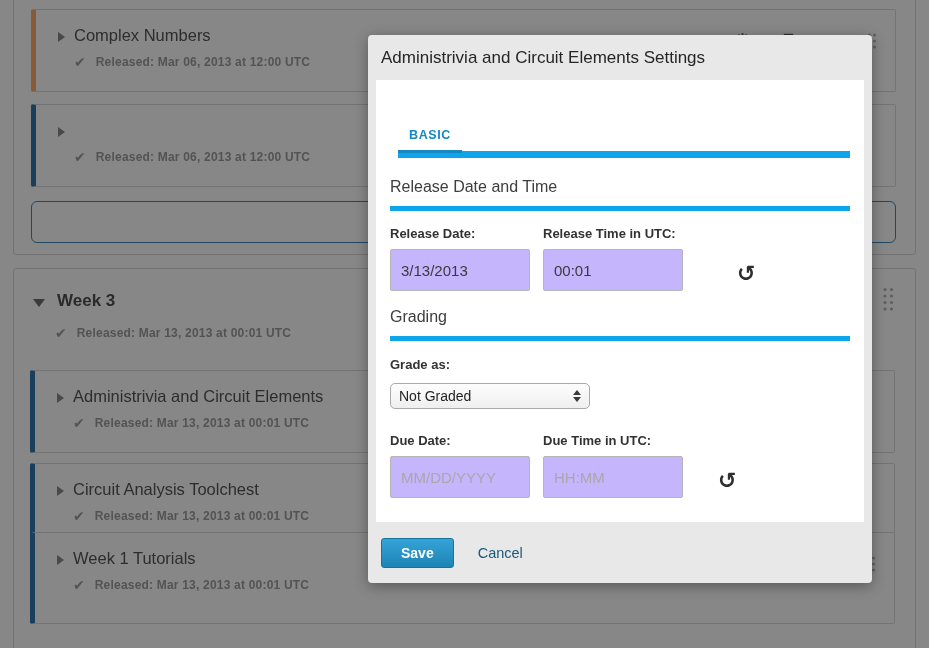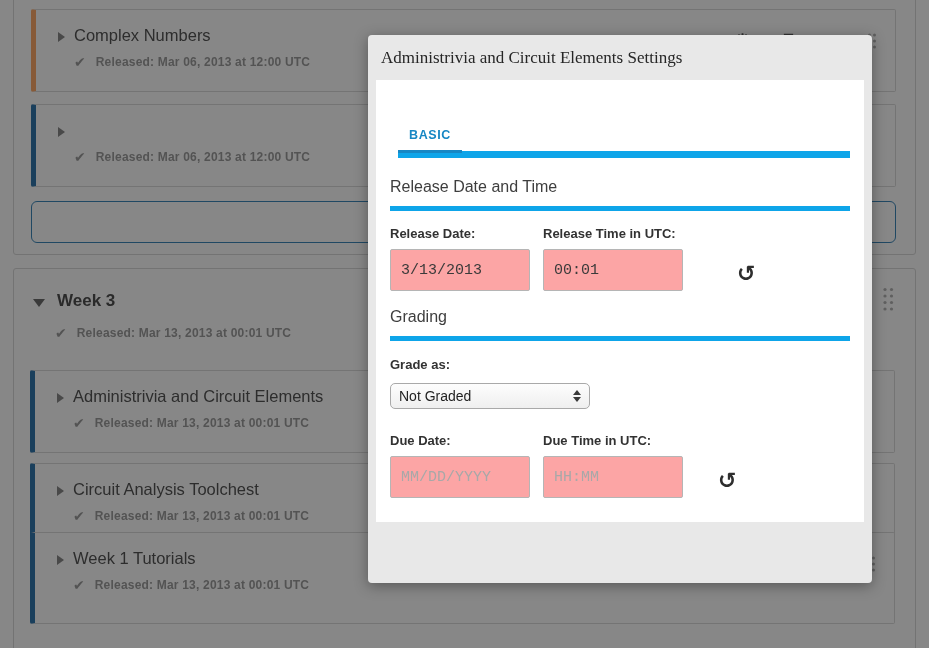--- a/index.html
+++ b/index.html
@@ -56,21 +56,21 @@
   .sec-status { position: absolute; left: 55px; top: 325px; display: flex; align-items: center; }
   .sec-drag { position: absolute; left: 882px; top: 286px; }
   
   .overlay { position: absolute; inset: 0; background: rgba(0,0,0,0.47); z-index: 10; }
   
   .modal {
     position: absolute; left: 368px; top: 35px; width: 504px; height: 548px;
     background: #e8e8e8; border-radius: 4px; z-index: 20;
     box-shadow: 0 3px 14px rgba(0,0,0,0.35);
   }
-  .modal-header { height: 45px; display: flex; align-items: center; padding-left: 13px; font-family: Liberation Serif, serif; }
+  .modal-header { height: 45px; display: flex; align-items: center; padding-left: 13px; }
   .modal-title { font-size: 17px; color: #262626; }
   .modal-body {
     position: absolute; top: 45px; left: 8px; right: 8px; bottom: 61px;
     background: #fff; padding: 0 14px; overflow: hidden;
   }
   .tabs-row {
     margin: 44px 0 0 8px; display: flex;
     border-bottom: 7px solid #0ea5e9;
   }
   .tab {
@@ -80,22 +80,22 @@
   .tab.active { color: #1787c4; border-bottom: 3px solid #1787c4; margin-bottom: -2px; }
   .section-heading {
     margin: 20px 0 0 0; font-size: 16px; font-weight: normal; color: #3e3e3e;
     padding-bottom: 10px; border-bottom: 5px solid #0ea5e9;
   }
   .field-row { display: flex; margin-top: 15px; position: relative; }
   .field { width: 140px; margin-right: 13px; }
   .field label { display: block; font-size: 13px; font-weight: bold; color: #323232; margin-bottom: 8px; }
   .field input {
     width: 140px; height: 42px; border: 1px solid #b5b5b5; border-radius: 2px;
-    background: #fca5a5; font-size: 15px; color: #3a3a3a; padding: 0 10px;
-    font-family: Liberation Mono, monospace;
+    background: #c4b5fd; font-size: 15px; color: #3a3a3a; padding: 0 10px;
+    font-family: Liberation Sans, sans-serif;
   }
   .field input::placeholder { color: #a8a8a8; opacity: 1; }
   .reset-btn {
     position: absolute; bottom: 6px; background: none; border: none; cursor: pointer;
     font-size: 22px; font-weight: bold; color: #2e2e2e; line-height: 1;
     font-family: "DejaVu Sans", sans-serif;
   }
   .reset-release { left: 347px; }
   .reset-due { left: 328px; }
   .grade-label { display: block; font-size: 13px; font-weight: bold; color: #323232; margin-top: 16px; }
@@ -284,13 +284,17 @@
         <input type="text" placeholder="MM/DD/YYYY" style="">
       </div>
       <div class="field">
         <label>Due Time in UTC:</label>
         <input type="text" placeholder="HH:MM" style="">
       </div>
       <button class="reset-btn reset-due">↺</button>
     </div>
   </div>
 
+  <div class="modal-footer">
+    <button class="save-btn">Save</button>
+    <a class="cancel-link">Cancel</a>
+  </div>
 </div>
 
 </body></html>

